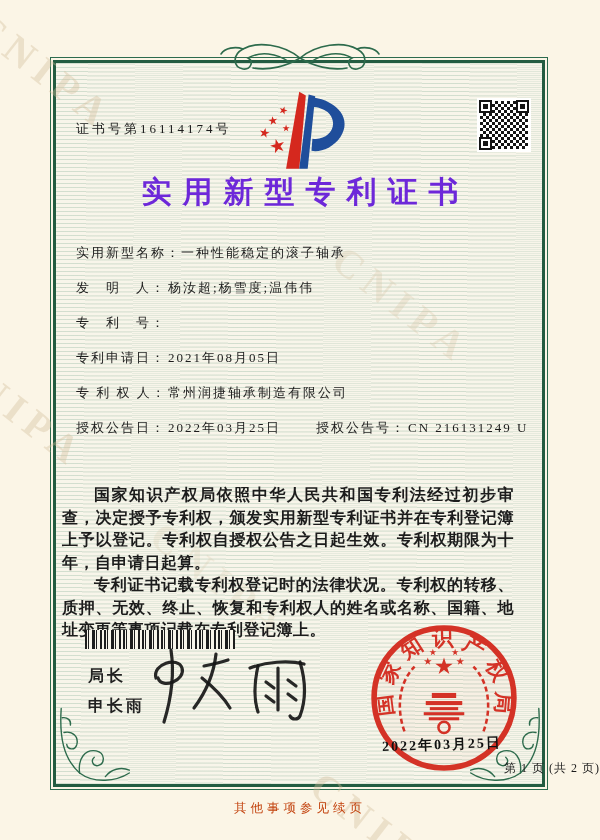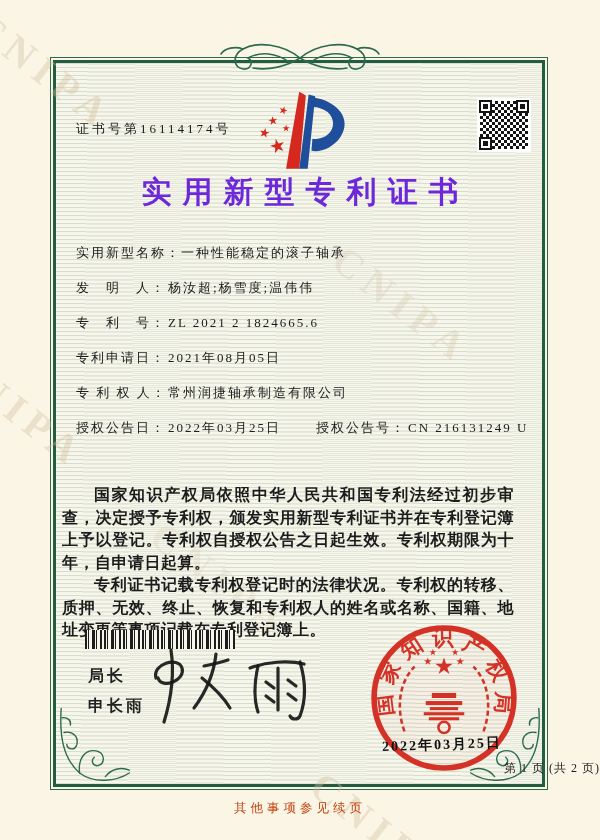--- a/index.html
+++ b/index.html
@@ -167,21 +167,20 @@
       <div class="frow">
         <span class="flabel">实用新型名称：</span>
         <span class="fvalue">一种性能稳定的滚子轴承</span>
       </div>
       <div class="frow">
         <span class="flabel">发　明　人：</span>
         <span class="fvalue">杨汝超;杨雪度;温伟伟</span>
       </div>
       <div class="frow">
         <span class="flabel">专　利　号：</span>
-        <span class="fvalue">ZL 2021 2 1824665.6</span>
       </div>
       <div class="frow">
         <span class="flabel">专利申请日：</span>
         <span class="fvalue">2021年08月05日</span>
       </div>
       <div class="frow">
         <span class="flabel">专 利 权 人：</span>
         <span class="fvalue">常州润捷轴承制造有限公司</span>
       </div>
       <div class="frow">

